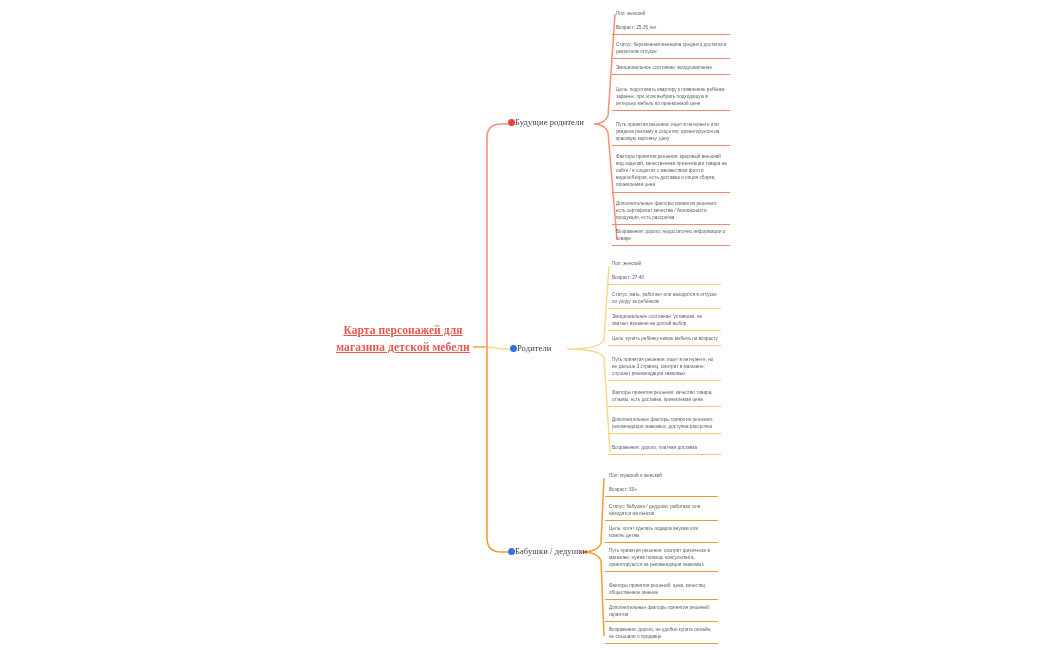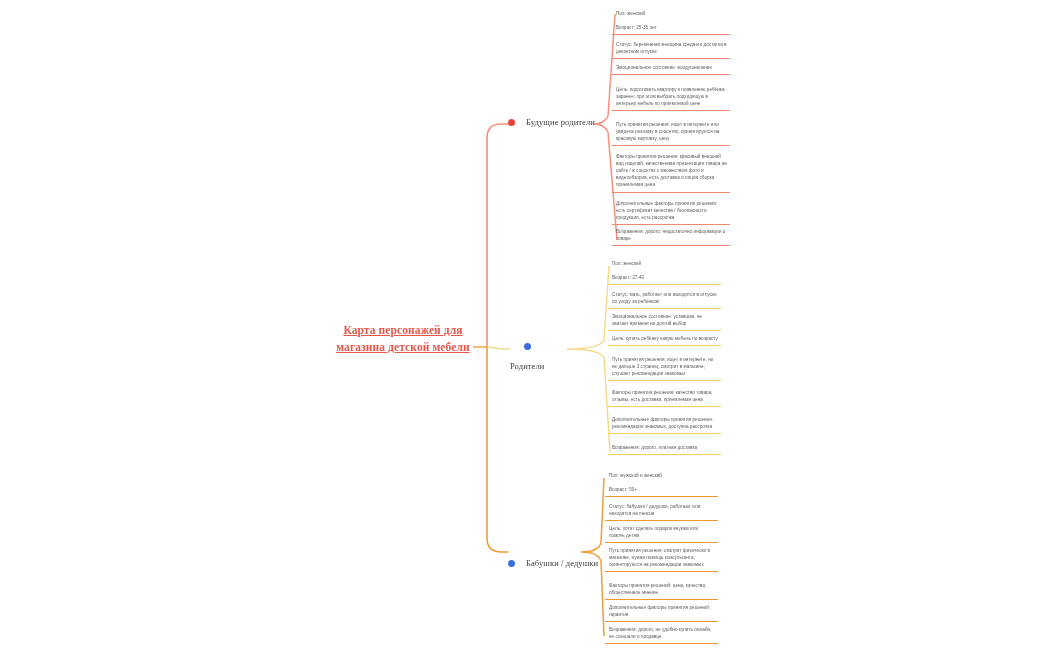--- a/index.html
+++ b/index.html
@@ -37,21 +37,21 @@
     line-height: 1.45;
     letter-spacing: 0.1px;
     text-decoration: underline;
   }
 
   
   .branch-node {
     position: absolute;
     display: flex;
     align-items: center;
-    gap: 11px;
+    gap: 0;
     white-space: nowrap;
   }
   .branch-dot {
     width: 7px; height: 7px;
     border-radius: 50%;
     flex: 0 0 auto;
   }
   .branch-label {
     font-family: "Liberation Serif", serif;
     font-size: 8.5px;
@@ -105,36 +105,36 @@
   <div class="leaf plain" style="left:612px; top:8px;  width:118px;">Пол: женский</div>
   <div class="leaf u-salmon" style="left:612px; top:22px; width:118px;">Возраст: 25-35 лет</div>
   <div class="leaf u-salmon" style="left:612px; top:39px; width:118px;">Статус: беременная женщина среднего достатка в декретном отпуске</div>
   <div class="leaf u-salmon" style="left:612px; top:62px; width:118px;">Эмоциональное состояние: воодушевление</div>
   <div class="leaf u-salmon" style="left:612px; top:84px; width:118px;">Цель: подготовить квартиру к появлению ребёнка заранее; при этом выбрать подходящую в интерьер мебель по приемлемой цене</div>
   <div class="leaf u-salmon" style="left:612px; top:119px; width:118px;">Путь принятия решения: ищет в интернете или увидела рекламу в соцсетях; ориентируется на красивую картинку, цену</div>
   <div class="leaf u-salmon" style="left:612px; top:151px; width:118px;">Факторы принятия решения: красивый внешний вид изделий, качественная презентация товара на сайте / в соцсетях с множеством фото и видеообзоров, есть доставка и опция сборки, приемлемая цена</div>
   <div class="leaf u-salmon" style="left:612px; top:198px; width:118px;">Дополнительные факторы принятия решения: есть сертификат качества / безопасности продукции, есть рассрочка</div>
   <div class="leaf u-salmon" style="left:612px; top:226px; width:118px;">Возражения: дорого; недостаточно информации о товаре</div>
 
-  <div class="branch-node" style="left:510px; top:343px;flex-direction:column;">
+  <div class="branch-node" style="left:510px; top:343px;">
     <span class="branch-dot" style="background:#3b6fe0;"></span>
     <span class="branch-label">Родители</span>
   </div>
 
   <div class="leaf plain" style="left:608px; top:258px; width:113px;">Пол: женский</div>
   <div class="leaf u-yellow" style="left:608px; top:272px; width:113px;">Возраст: 27-40</div>
   <div class="leaf u-yellow" style="left:608px; top:289px; width:113px;">Статус: мать, работает или находится в отпуске по уходу за ребёнком</div>
   <div class="leaf u-yellow" style="left:608px; top:311px; width:113px;">Эмоциональное состояние: уставшая, не хватает времени на долгий выбор</div>
   <div class="leaf u-yellow" style="left:608px; top:333px; width:113px;">Цель: купить ребёнку новую мебель по возрасту</div>
   <div class="leaf u-yellow" style="left:608px; top:354px; width:113px;">Путь принятия решения: ищет в интернете, но не дальше 3 страниц, смотрит в магазине; слушает рекомендации знакомых</div>
   <div class="leaf u-yellow" style="left:608px; top:387px; width:113px;">Факторы принятия решения: качество товара, отзывы, есть доставка, приемлемая цена</div>
   <div class="leaf u-yellow" style="left:608px; top:414px; width:113px;">Дополнительные факторы принятия решения: рекомендации знакомых, доступна рассрочка</div>
   <div class="leaf u-yellow" style="left:608px; top:442px; width:113px;">Возражения: дорого, платная доставка</div>
 
-  <div class="branch-node" style="left:508px; top:558px;">
+  <div class="branch-node" style="left:508px; top:546px;">
     <span class="branch-dot" style="background:#3b6fe0;"></span>
     <span class="branch-label">Бабушки / дедушки</span>
   </div>
 
   <div class="leaf plain" style="left:605px; top:470px; width:113px;">Пол: мужской и женский</div>
   <div class="leaf u-orange" style="left:605px; top:484px; width:113px;">Возраст: 50+</div>
   <div class="leaf u-orange" style="left:605px; top:501px; width:113px;">Статус: бабушки / дедушки, работают или находятся на пенсии</div>
   <div class="leaf u-orange" style="left:605px; top:523px; width:113px;">Цель: хотят сделать подарок внукам или помочь детям</div>
   <div class="leaf u-orange" style="left:605px; top:545px; width:113px;">Путь принятия решения: смотрят физически в магазине; нужна помощь консультанта, ориентируются на рекомендации знакомых</div>
   <div class="leaf u-orange" style="left:605px; top:580px; width:113px;">Факторы принятия решений: цена, качество, общественное мнение</div>

